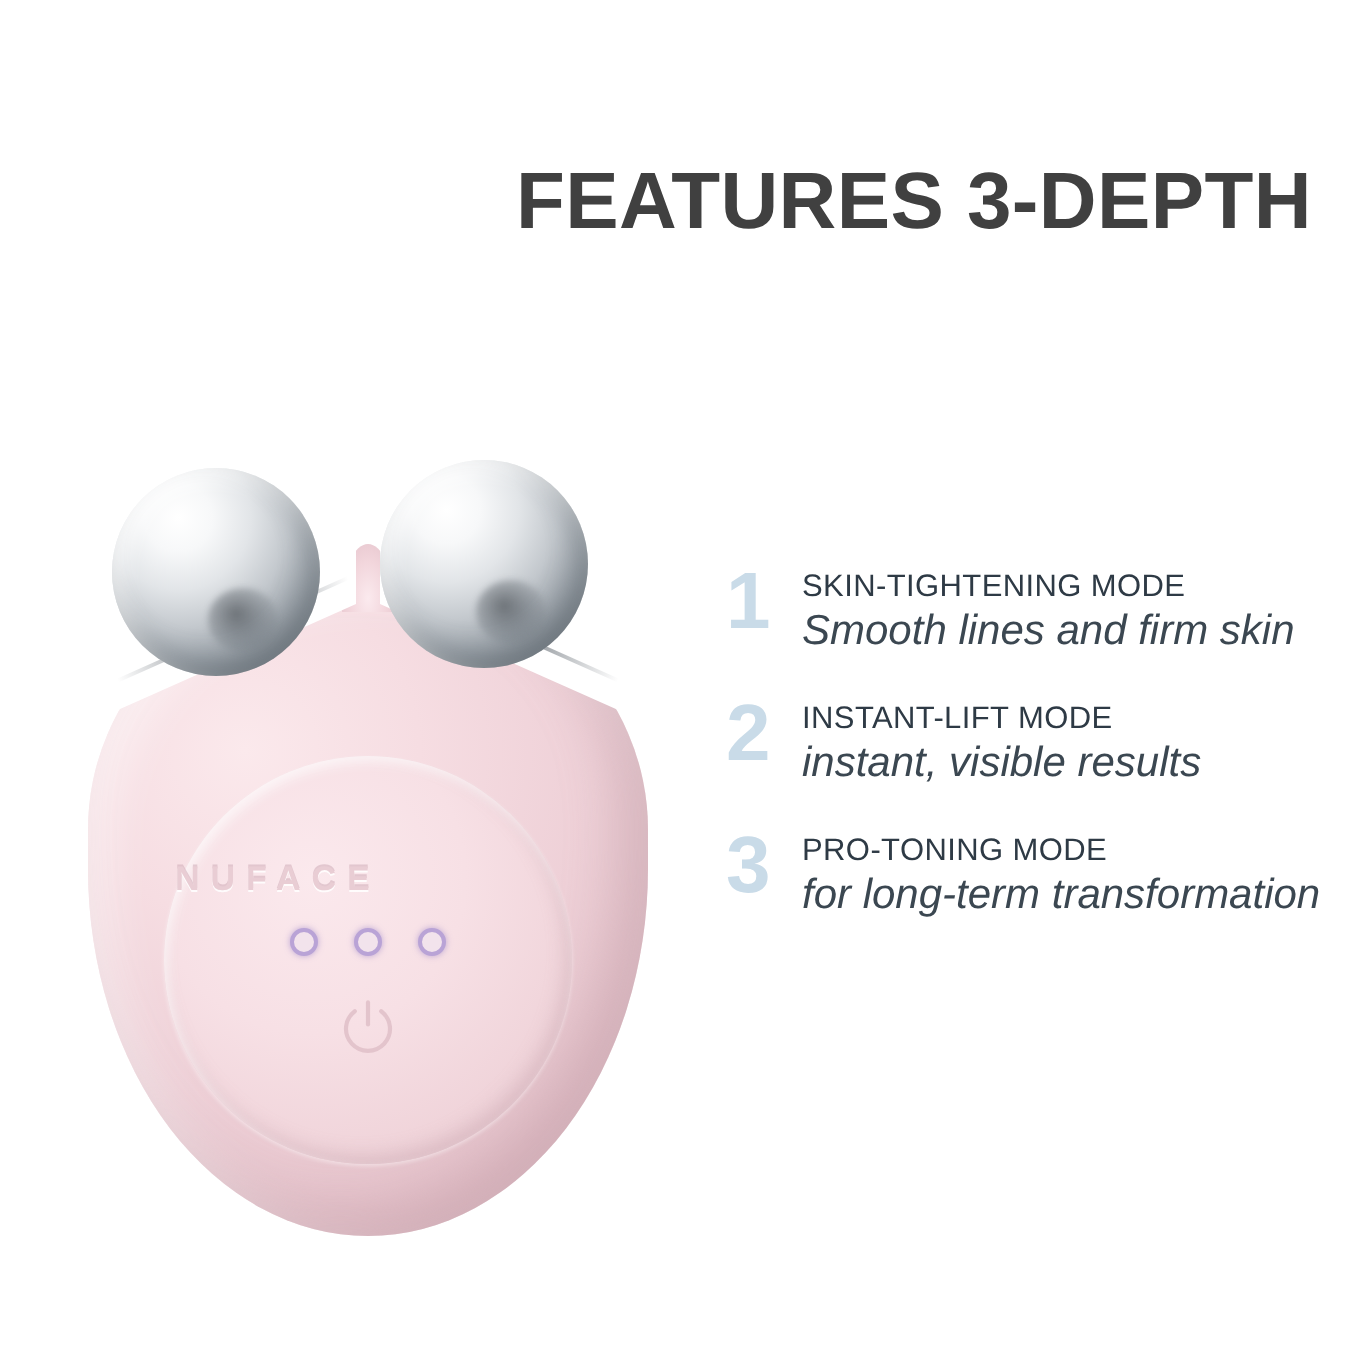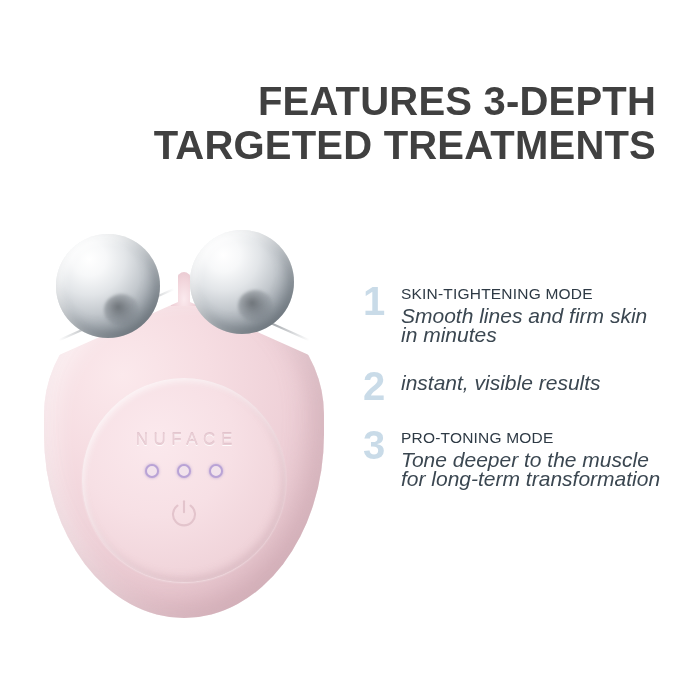--- a/index.html
+++ b/index.html
@@ -197,24 +197,23 @@
                 inset -3px -4px 9px rgba(190,152,163,0.38),
                 0 1px 2px rgba(255,255,255,0.45);
   }
 
   
   #wordmark {
     position: absolute;
     left: 0;
     top: 52px;
     width: 100%;
-    text-align: center;
     color: #e9cdd4;
     font-size: 17px;
-    font-weight: normal;
+    font-weight: bold;
     letter-spacing: 5.5px;
     text-indent: 5.5px;
     text-shadow: 0 1px 0 rgba(255,255,255,0.85), 0 -1px 0 rgba(198,160,172,0.45);
   }
 
   
   #leds {
     position: absolute;
     left: 0;
     top: 86px;
@@ -243,21 +242,20 @@
   }
   #power-button svg { display: block; width: 34px; height: 34px; }
 </style>
 </head>
 <body>
 
 <div id="page">
 
   <h1 id="headline">
     <span class="hl-line">FEATURES 3-DEPTH</span>
-    <span class="hl-line">TARGETED TREATMENTS</span>
   </h1>
 
   <div id="device">
 
     <div id="body-shape"></div>
 
     <div id="center-peak"></div>
 
     <div class="shoulder" id="shoulder-left"></div>
     <div class="shoulder" id="shoulder-right"></div>
@@ -289,40 +287,39 @@
   </div>
 
   <div id="feature-list">
 
     <div class="feature-item">
       <div class="feature-number">1</div>
       <div class="feature-body">
         <div class="feature-title">SKIN-TIGHTENING MODE</div>
         <div class="feature-desc">
           <span>Smooth lines and firm skin</span>
-          <span>in minutes</span>
         </div>
       </div>
     </div>
 
     <div class="feature-item">
       <div class="feature-number">2</div>
       <div class="feature-body">
+        <div class="feature-title">INSTANT-LIFT MODE</div>
         <div class="feature-desc">
           <span>instant, visible results</span>
         </div>
       </div>
     </div>
 
     <div class="feature-item">
       <div class="feature-number">3</div>
       <div class="feature-body">
         <div class="feature-title">PRO-TONING MODE</div>
         <div class="feature-desc">
-          <span>Tone deeper to the muscle</span>
           <span>for long-term transformation</span>
         </div>
       </div>
     </div>
 
   </div>
 
 </div>
 
 </body></html>

